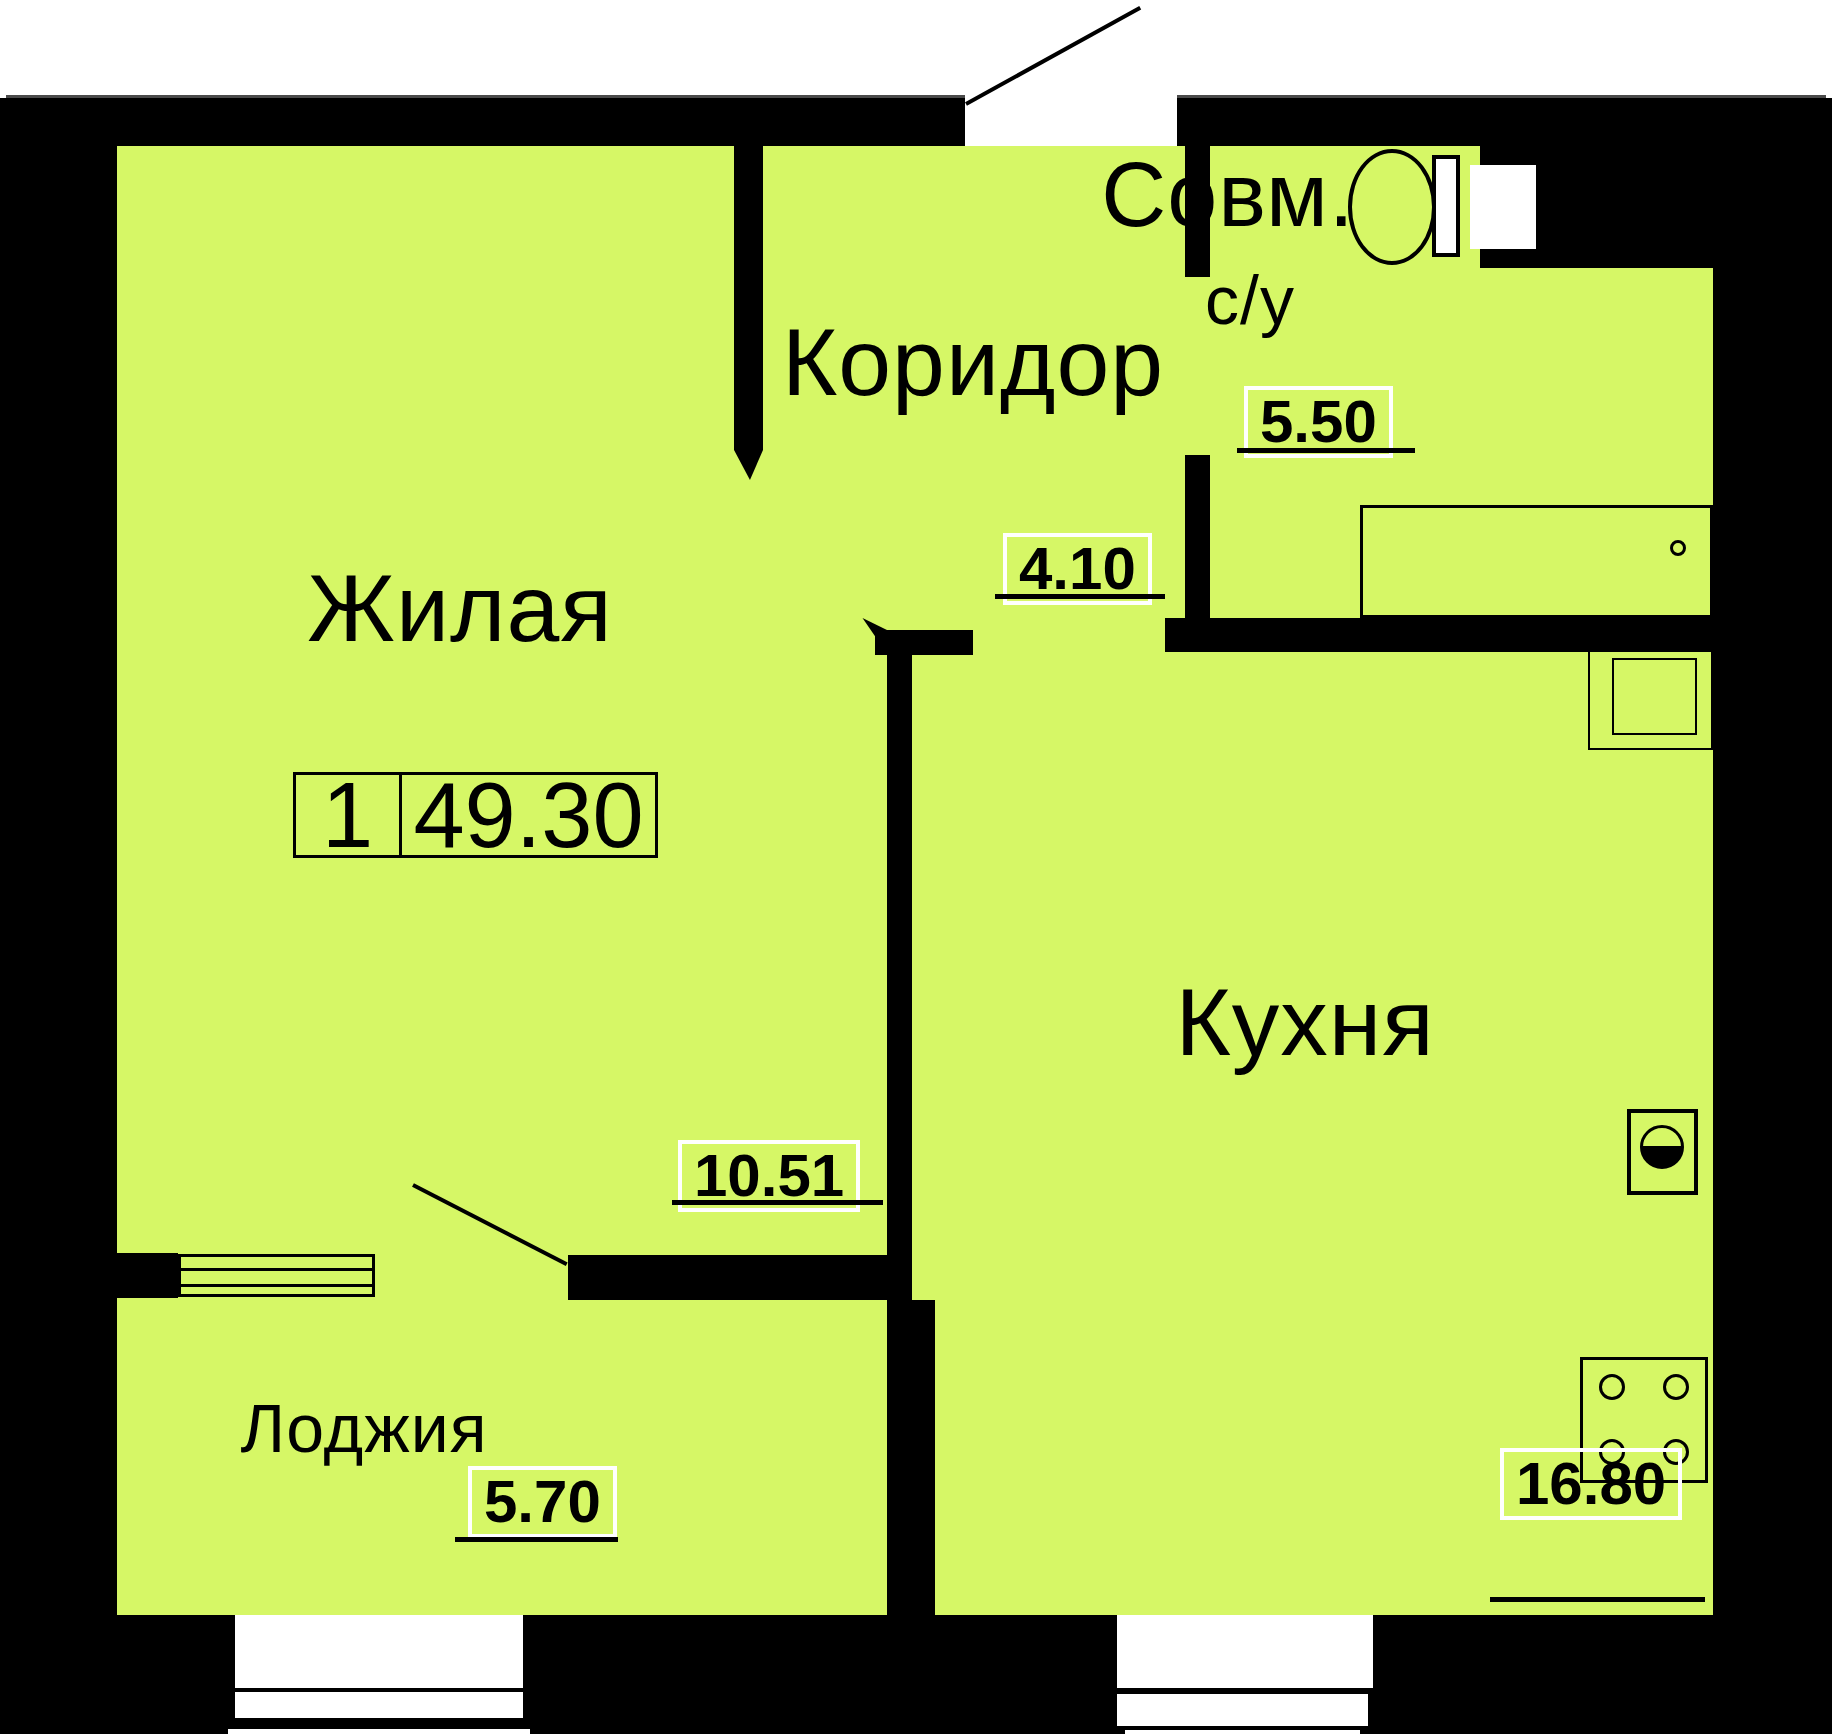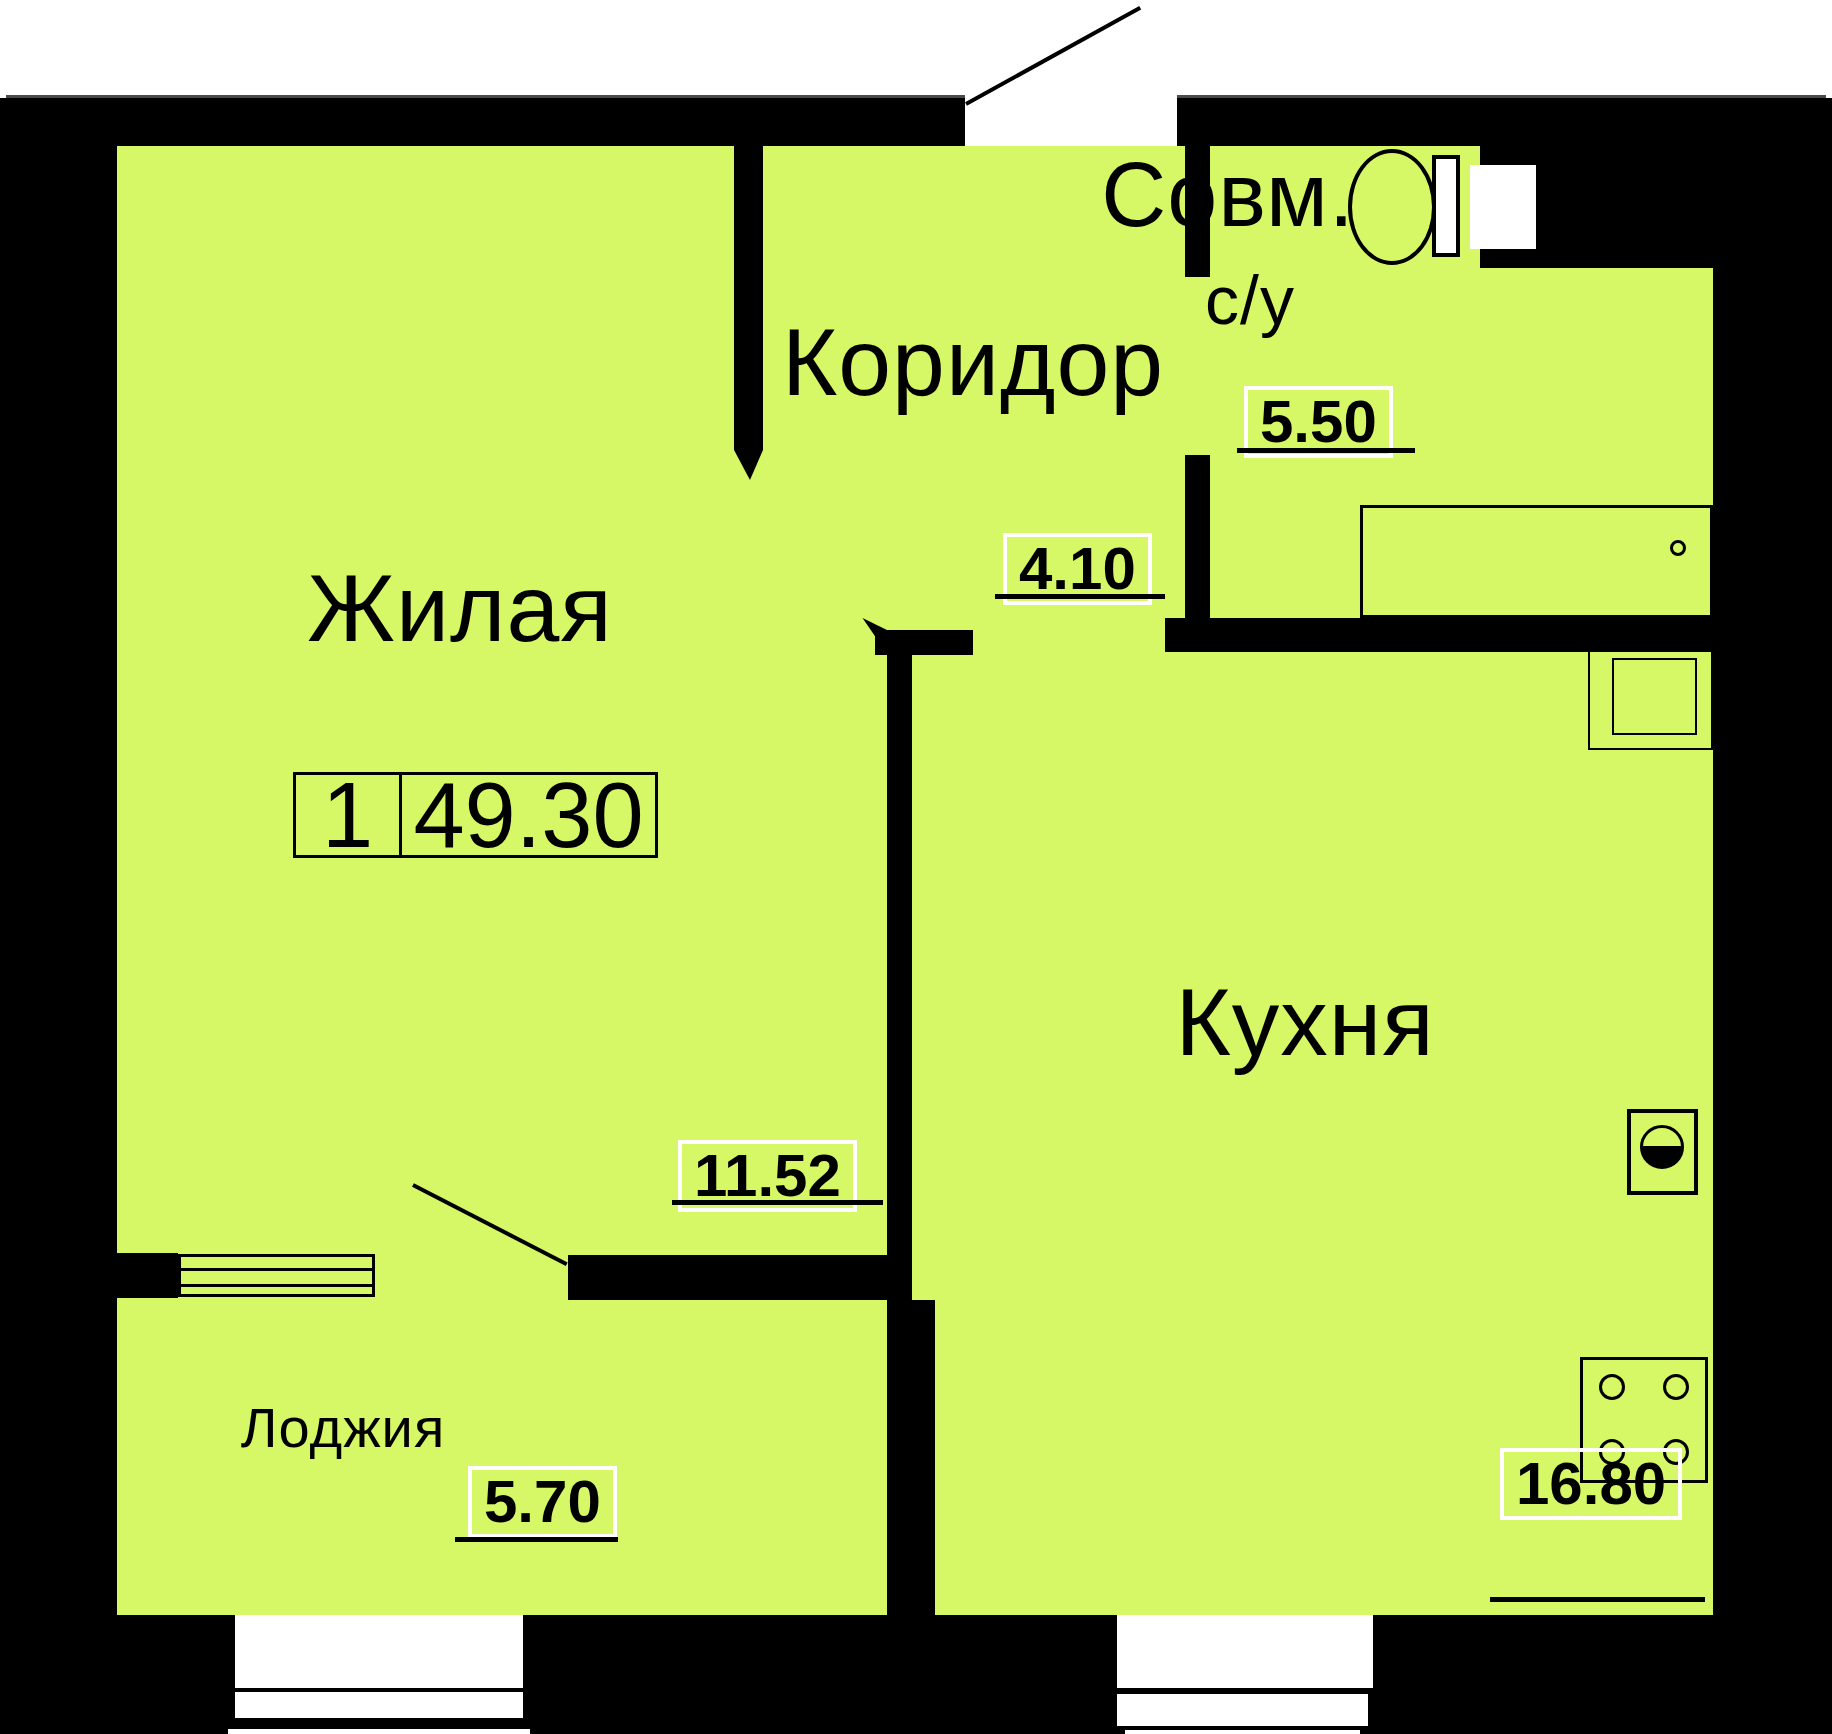--- a/index.html
+++ b/index.html
@@ -114,24 +114,24 @@
 
   <div class="room-label" style="left:460px;top:608px;">Жилая</div>
 
   <div class="room-label" style="left:973px;top:362px;">Коридор</div>
 
   <div class="room-label" style="left:1228px;top:195px;font-size:90px;">Совм.</div>
   <div class="room-label" style="left:1250px;top:300px;font-size:68px;">с/у</div>
 
   <div class="room-label" style="left:1305px;top:1022px;">Кухня</div>
 
-  <div class="room-label" style="left:343px;top:1428px;font-size:56px;">Лоджия</div>
+  <div class="room-label" style="left:364px;top:1428px;font-size:68px;">Лоджия</div>
 
   <div class="area-label" style="left:678px;top:1140px;">
-    <span class="area-box">11.52</span>
+    <span class="area-box">10.51</span>
   </div>
   <div class="area-underline" style="left:672px;top:1200px;width:211px;"></div>
 
   <div class="area-label" style="left:1003px;top:533px;">
     <span class="area-box">4.10</span>
   </div>
   <div class="area-underline" style="left:995px;top:594px;width:170px;"></div>
 
   <div class="area-label" style="left:1244px;top:386px;">
     <span class="area-box">5.50</span>

